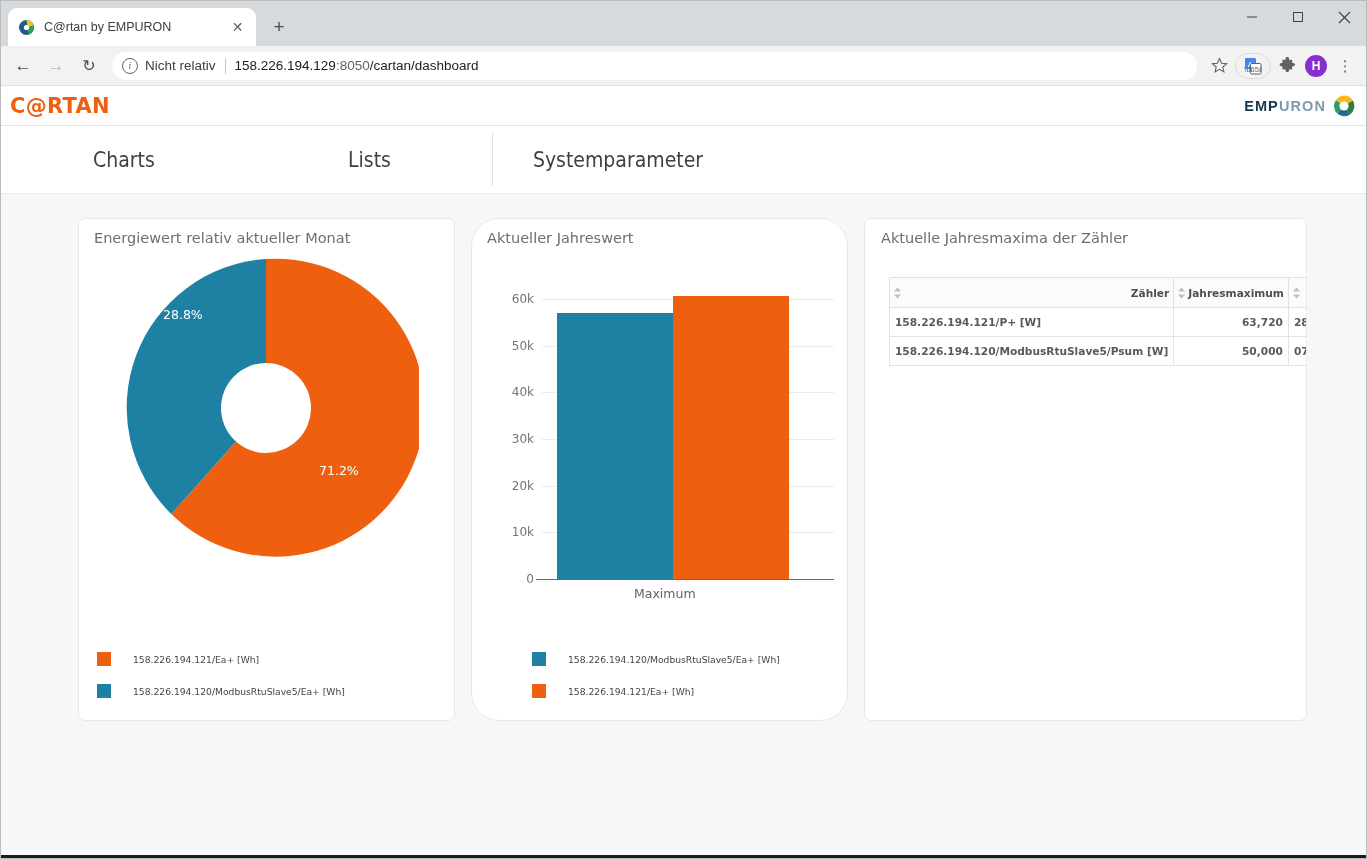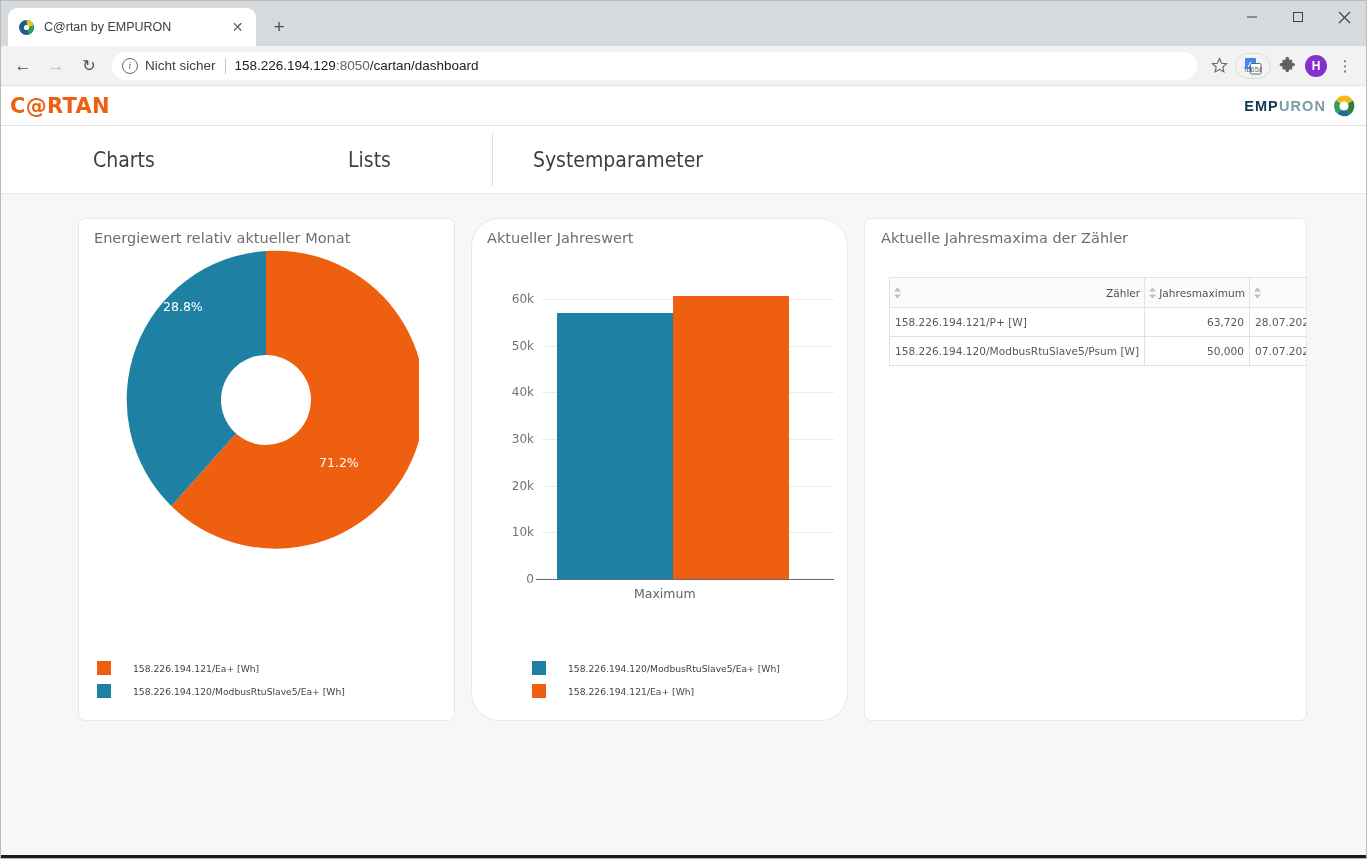--- a/index.html
+++ b/index.html
@@ -262,40 +262,40 @@
     font-size: 14.5px;
     color: #6b6f73;
     font-family: "DejaVu Sans", sans-serif;
     white-space: nowrap;
   }
   .card.c1 .card-title { left: 15px; }
   .card.c2 .card-title { left: 15px; }
   .card.c3 .card-title { left: 16px; }
 
   
-  .donut-wrap { position: absolute; top: 28px; left: 34px; width: 306px; height: 306px; }
+  .donut-wrap { position: absolute; top: 36px; left: 34px; width: 306px; height: 306px; }
   .donut-label {
     position: absolute;
     color: #ffffff;
     font-size: 12.5px;
     font-family: "DejaVu Sans", sans-serif;
     white-space: nowrap;
   }
   .donut-label.teal { left: 50px; top: 52px; }
   .donut-label.orange { left: 206px; top: 208px; }
 
   
   .legend {
     position: absolute;
     left: 0; right: 0;
     bottom: 22px;
     display: flex;
     flex-direction: column;
     align-items: center;
-    gap: 9px;
+    gap: 18px;
     margin-top: 36px;
   }
   .legend-row {
     display: flex;
     align-items: center;
     width: 100%;
     padding-left: 18px;
   }
   .legend.centered .legend-row { justify-content: flex-start; padding-left: 60px; }
   .legend-swatch {
@@ -335,21 +335,21 @@
 
   
   .tbl-wrap { position: absolute; top: 58px; left: 24px; }
   table.jm {
     border-collapse: collapse;
     font-family: "DejaVu Sans", sans-serif;
   }
   table.jm th, table.jm td {
     border: 1px solid #e2e2e2;
     font-size: 10.6px;
-    font-weight: normal;
+    font-weight: bold;
     color: #555a5e;
     padding: 0;
     vertical-align: middle;
   }
   table.jm th {
     background: #fbfbfb;
     height: 30px;
     position: relative;
     text-align: right;
     padding: 0 4px 0 16px;
@@ -425,21 +425,21 @@
     </div>
   </div>
 
   <div class="toolbar">
     <div class="navbtn">←</div>
     <div class="navbtn disabled">→</div>
     <div class="navbtn reload">↻</div>
 
     <div class="omnibox">
       <div class="info-icon">i</div>
-      <div class="nichtsicher">Nicht sicher</div>
+      <div class="nichtsicher">Nicht relativ</div>
       <div class="divider-v"></div>
       <div class="url"><span>158.226.194.129</span><span class="port">:8050</span><span>/cartan/dashboard</span></div>
     </div>
 
     <div class="tb-icons">
       <div class="tb-ico">
         <svg width="17" height="17" viewBox="0 0 17 17">
             <path d="M8.5 1.5 L10.6 6.2 L15.6 6.7 L11.8 10 L12.9 15 L8.5 12.4 L4.1 15 L5.2 10 L1.4 6.7 L6.4 6.2 Z" fill="none" stroke="#5f6368" stroke-width="1.1"></path>
           </svg>
       </div>

